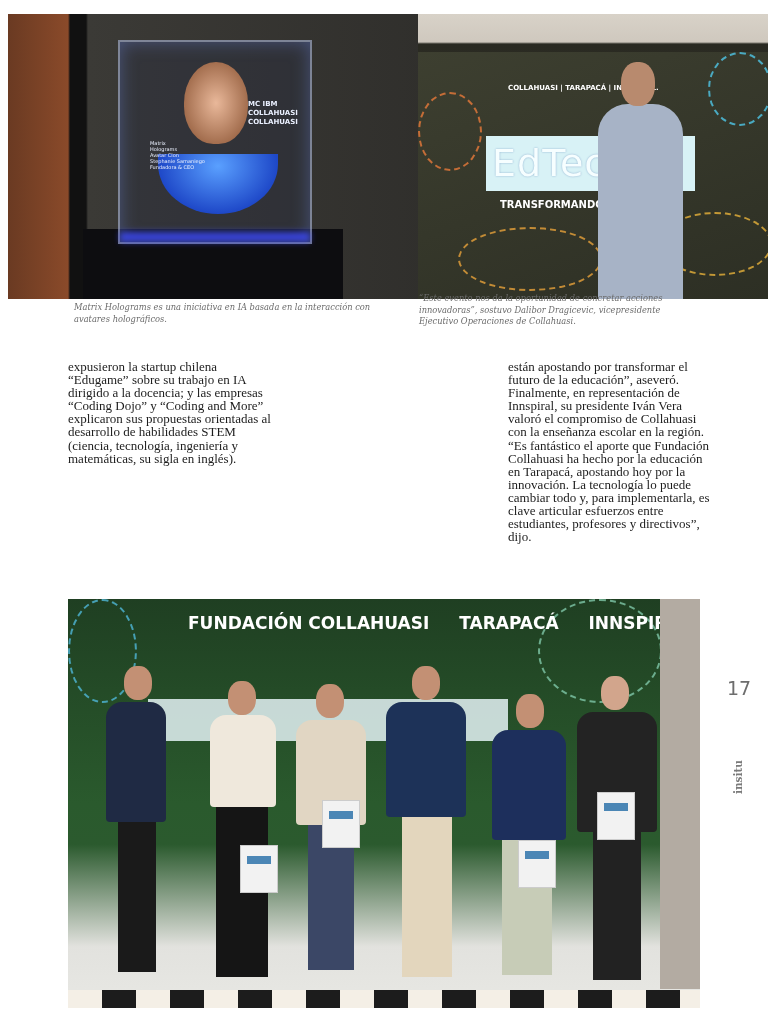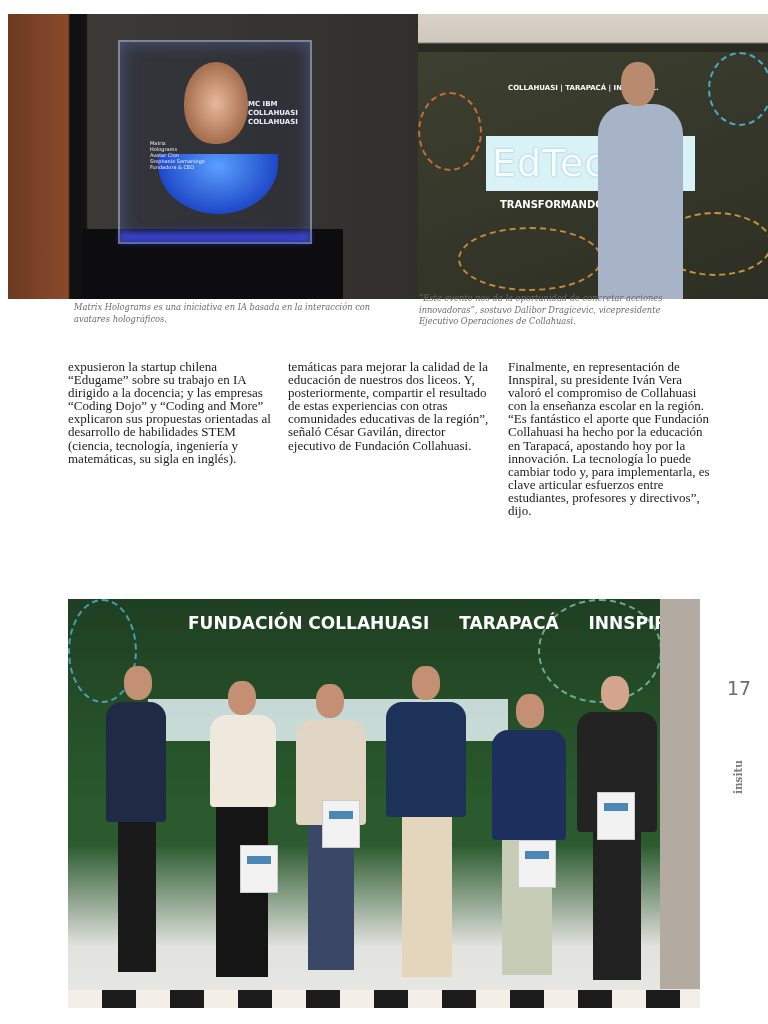--- a/index.html
+++ b/index.html
@@ -102,23 +102,23 @@
   <div class="man-head"></div>
 </div>
 
 <div class="caption" style="left:74px; top:302px; width:320px;">Matrix Holograms es una iniciativa en IA basada en la interacción con avatares holográficos.</div>
 <div class="caption" style="left:419px; top:293px; width:280px;">“Este evento nos da la oportunidad de concretar acciones innovadoras”, sostuvo Dalibor Dragicevic, vicepresidente Ejecutivo Operaciones de Collahuasi.</div>
 
 <div class="col" id="col-1">
   <p>expusieron la startup chilena “Edugame” sobre su trabajo en IA dirigido a la docencia; y las empresas “Coding Dojo” y “Coding and More” explicaron sus propuestas orientadas al desarrollo de habilidades STEM (ciencia, tecnología, ingeniería y matemáticas, su sigla en inglés).</p>
 </div>
 <div class="col" id="col-2">
-  <p>temáticas para mejorar la calidad de la educación de nuestros dos liceos. Y, posteriormente, compartir el resultado de estas experiencias con otras comunidades educativas de la región”, señaló César Gavilán, director ejecutivo de Fundación Collahuasi.</p>
 </div>
 <div class="col" id="col-3">
+  <p>están apostando por transformar el futuro de la educación”, aseveró.</p>
   <p>Finalmente, en representación de Innspiral, su presidente Iván Vera valoró el compromiso de Collahuasi con la enseñanza escolar en la región. “Es fantástico el aporte que Fundación Collahuasi ha hecho por la educación en Tarapacá, apostando hoy por la innovación. La tecnología lo puede cambiar todo y, para implementarla, es clave articular esfuerzos entre estudiantes, profesores y directivos”, dijo.</p>
 </div>
 
 <div class="photo" id="photo-group">
   <div class="ring" style="left:0; top:0; width:65px; height:100px; border-color:#4fb7d8;"></div>
   <div class="ring" style="left:470px; top:0; width:120px; height:100px; border-color:#7fc7a8;"></div>
   <div class="logos">
     <span>FUNDACIÓN COLLAHUASI</span>
     <span>TARAPACÁ</span>
     <span>INNSPIRAL.</span>

